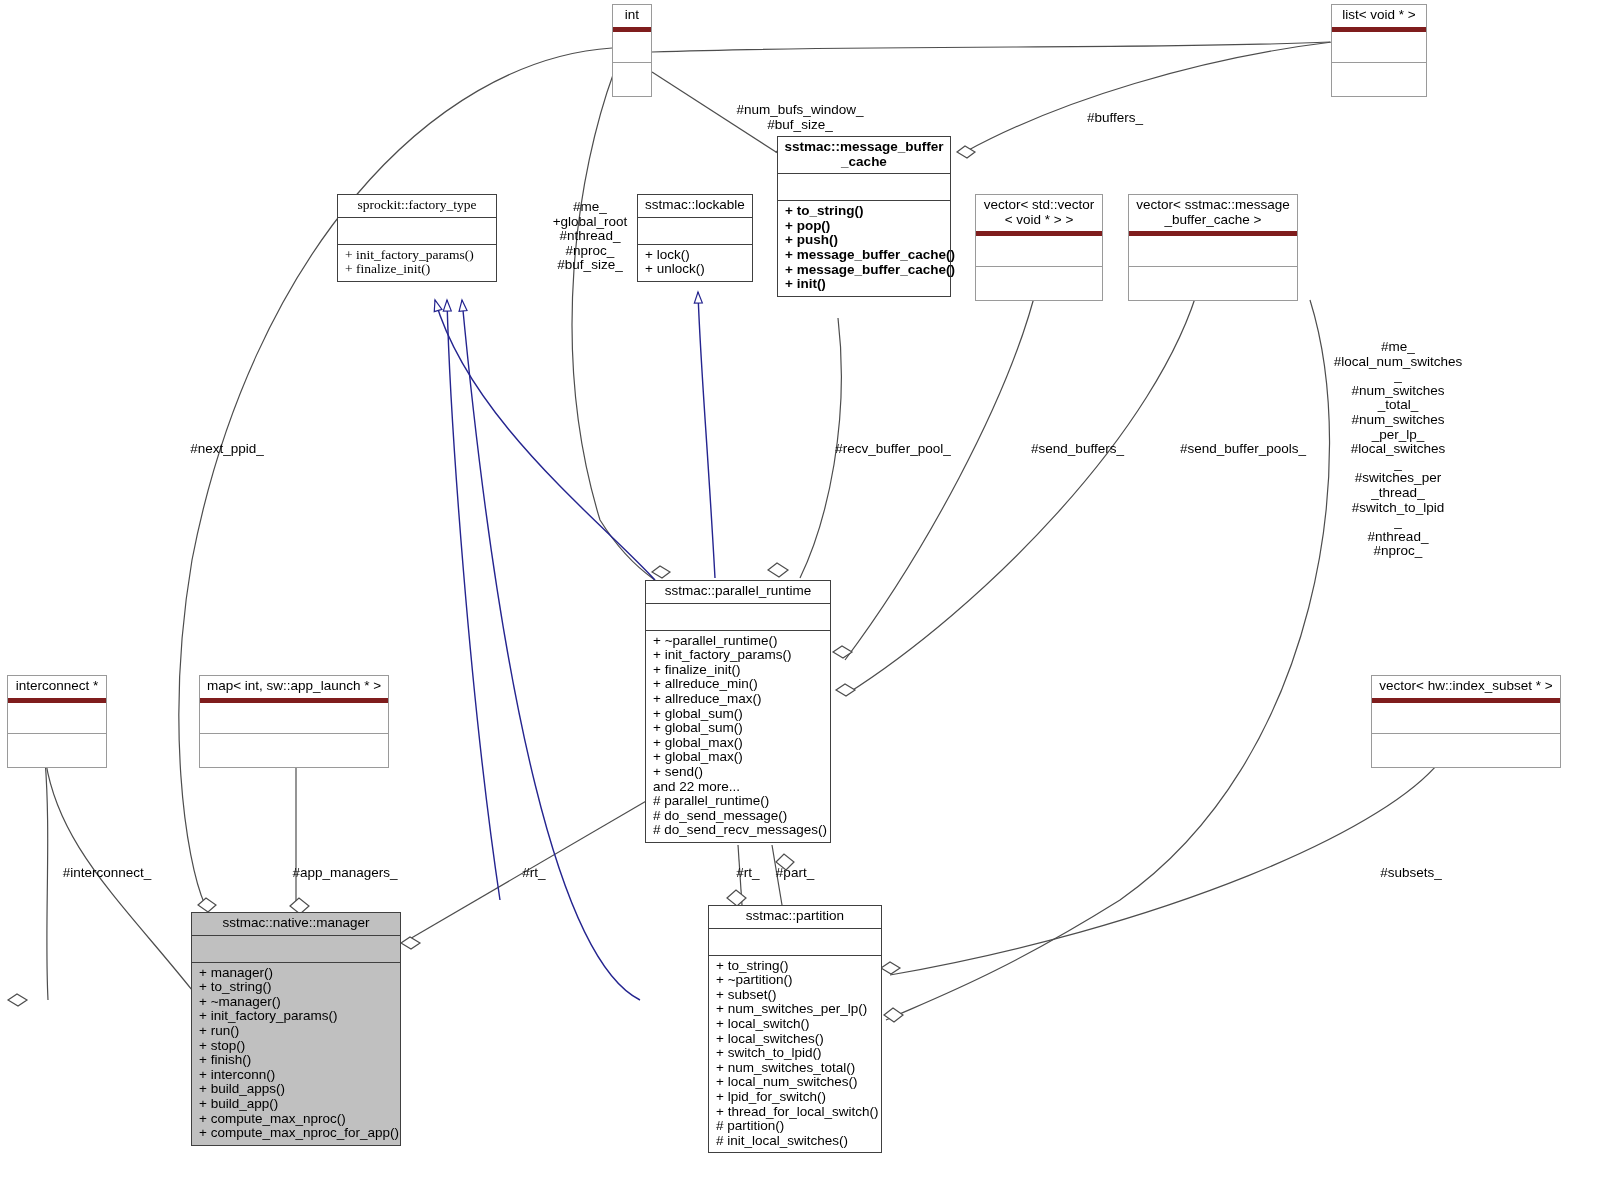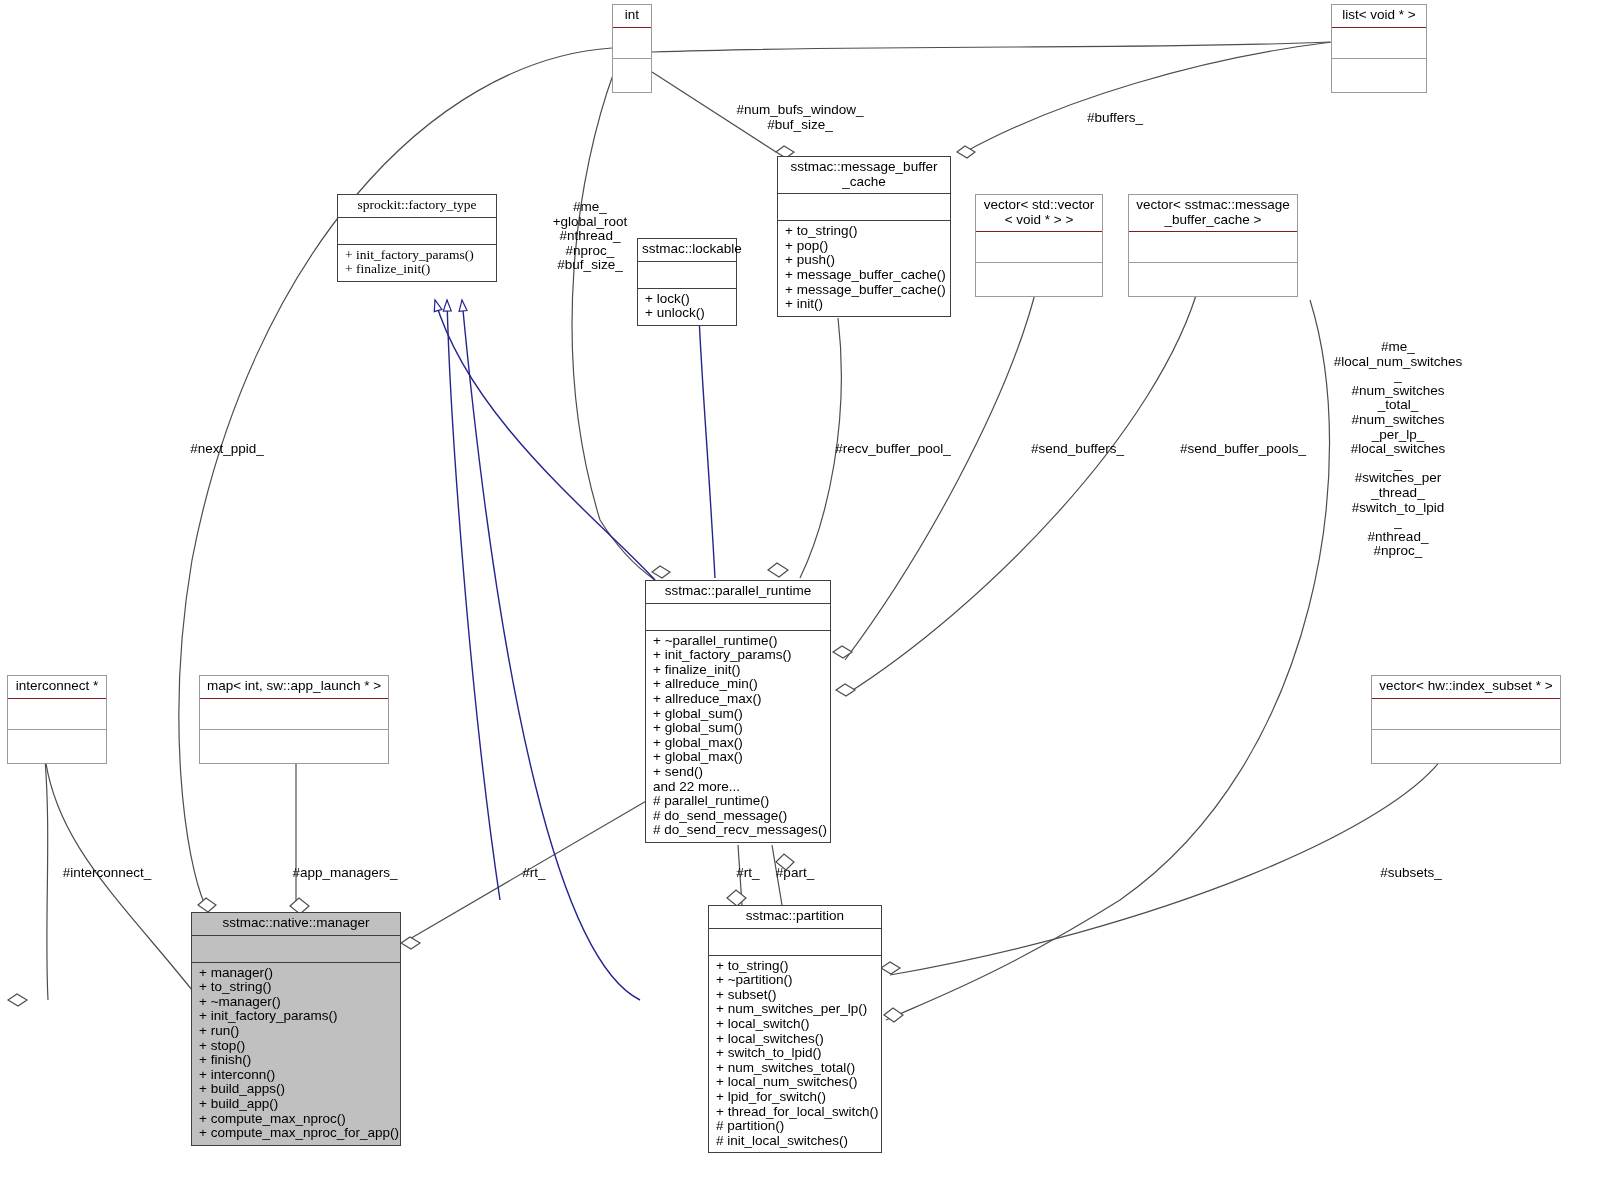--- a/index.html
+++ b/index.html
@@ -36,21 +36,21 @@
   }
   .node.solid {
     border: 1px solid #404040;
   }
   .node.filled {
     background: #c0c0c0;
   }
   .node .title {
     text-align: center;
     padding: 3px 4px 4px 4px;
-    border-bottom: 1px solid #7f1d1d;
+    border-bottom: 5px solid #7f1d1d;
     white-space: pre-line;
   }
   .node.solid .title {
     border-bottom: 1px solid #404040;
   }
   .node .attrs {
     min-height: 15px;
     border-bottom: 1px solid #9a9a9a;
     padding: 2px 4px;
   }
@@ -161,30 +161,30 @@
 
   <div class="node solid" style="left:337px; top:194px; width:160px;font-family:Liberation Serif, serif;">
     <div class="title">sprockit::factory_type</div>
     <div class="attrs" style="height:22px;"></div>
     <div class="ops">
       <div>+ init_factory_params()</div>
       <div>+ finalize_init()</div>
     </div>
   </div>
 
-  <div class="node solid" style="left:637px; top:194px; width:100px;margin-top:44px;">
+  <div class="node solid" style="left:637px; top:194px; width:116px;">
     <div class="title">sstmac::lockable</div>
     <div class="attrs" style="height:22px;"></div>
     <div class="ops">
       <div>+ lock()</div>
       <div>+ unlock()</div>
     </div>
   </div>
 
-  <div class="node solid" style="left:777px; top:156px; width:174px;">
+  <div class="node solid" style="left:777px; top:136px; width:174px;font-weight:bold;">
     <div class="title">sstmac::message_buffer
 _cache</div>
     <div class="attrs" style="height:22px;"></div>
     <div class="ops">
       <div>+ to_string()</div>
       <div>+ pop()</div>
       <div>+ push()</div>
       <div>+ message_buffer_cache()</div>
       <div>+ message_buffer_cache()</div>
       <div>+ init()</div>

